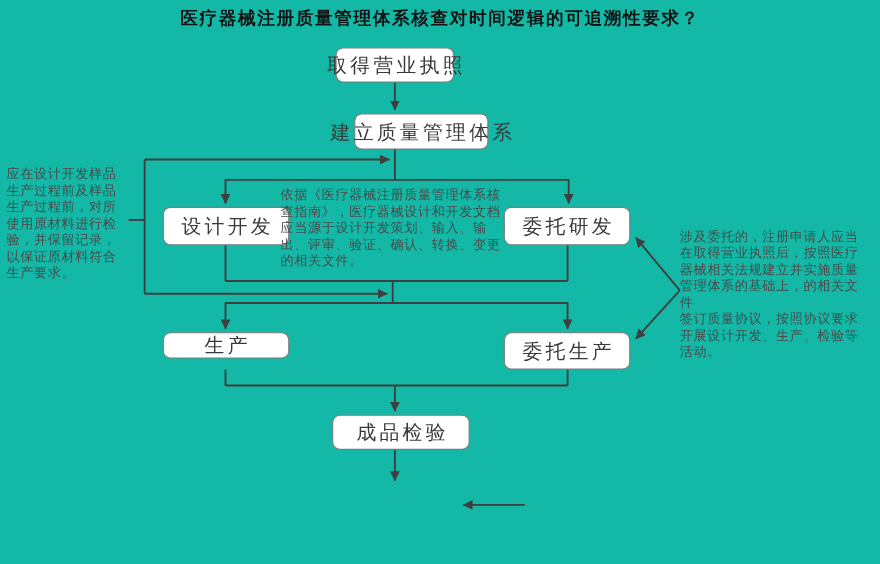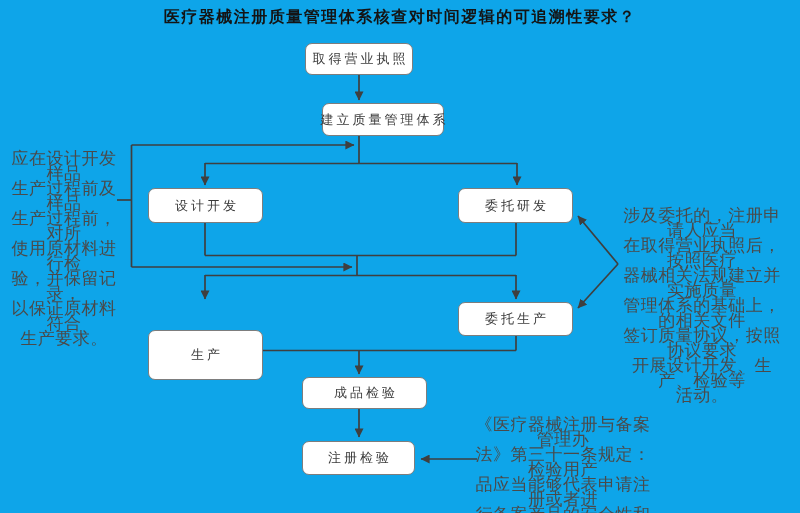--- a/index.html
+++ b/index.html
@@ -1,34 +1,34 @@
 <!DOCTYPE html>
 <html><head>
 <meta charset="utf-8">
 <style>
   html,body { margin:0; padding:0; background:#ffffff; }
   .stage {
-    position:relative; width:800px; height:513px; background:#0ea5e9;
+    position:relative; width:800px; height:513px; background:#14b8a6;
     font-family:"Liberation Serif", serif; overflow:hidden;
   }
   .title {
     position:absolute; left:0; top:7px; width:100%; text-align:center;
     font-size:16px; font-weight:bold; color:#141414; letter-spacing:1.5px;
   }
   svg.connectors { position:absolute; left:0; top:0; }
   .node {
     position:absolute; box-sizing:border-box; background:#ffffff;
     border:1.6px solid #7d7d7d; border-radius:7px;
     display:flex; align-items:center; justify-content:center;
-    font-size:13px; color:#3a3a3a; letter-spacing:3px; padding-left:3px;
+    font-size:18px; color:#3a3a3a; letter-spacing:3px; padding-left:3px;
     white-space:nowrap;
   }
   .note {
-    position:absolute; font-size:17px; line-height:15px; color:#4a4a4a;
-    text-align:center; white-space:pre-line; letter-spacing:0.5px;
+    position:absolute; font-size:12px; line-height:15px; color:#4a4a4a;
+    text-align:left; white-space:pre-line; letter-spacing:0.5px;
   }
 </style>
 </head>
 <body>
 
 <div class="stage">
 
   <div class="title">医疗器械注册质量管理体系核查对时间逻辑的可追溯性要求？</div>
 
   <svg class="connectors" width="800" height="513" viewBox="0 0 800 513">
@@ -70,39 +70,37 @@
       <line x1="618" y1="264" x2="578" y2="308" marker-end="url(#ah)"></line>
 
       <line x1="477" y1="459" x2="421" y2="459" marker-end="url(#ah)"></line>
     </g>
   </svg>
 
   <div class="node" style="left:305px; top:43px;  width:108px; height:32px;">取得营业执照</div>
   <div class="node" style="left:298px; top:103px; width:122px; height:33px;margin-left:24px;">建立质量管理体系</div>
   <div class="node" style="left:458px; top:188px; width:115px; height:35px;">委托研发</div>
   <div class="node" style="left:148px; top:188px; width:115px; height:35px;">设计开发</div>
-  <div class="node" style="left:148px; top:302px; width:115px; height:50px;margin-top:28px;">生产</div>
+  <div class="node" style="left:148px; top:302px; width:115px; height:24px;">生产</div>
   <div class="node" style="left:458px; top:302px; width:115px; height:34px;">委托生产</div>
   <div class="node" style="left:302px; top:377px; width:125px; height:32px;">成品检验</div>
-  <div class="node" style="left:302px; top:441px; width:113px; height:34px;">注册检验</div>
 
   <div class="note" style="left:6px;   top:151px; width:116px;">应在设计开发样品
 生产过程前及样品
 生产过程前，对所
 使用原材料进行检
 验，并保留记录，
 以保证原材料符合
 生产要求。</div>
+  <div class="note" style="left:255px; top:170px; width:206px;">依据《医疗器械注册质量管理体系核
+查指南》，医疗器械设计和开发文档
+应当源于设计开发策划、输入、输
+出、评审、验证、确认、转换、变更
+的相关文件。</div>
   <div class="note" style="left:618px; top:208px; width:168px;">涉及委托的，注册申请人应当
 在取得营业执照后，按照医疗
 器械相关法规建立并实施质量
 管理体系的基础上，的相关文件
 签订质量协议，按照协议要求
 开展设计开发、生产、检验等
 活动。</div>
-  <div class="note" style="left:472px; top:417px; width:182px;">《医疗器械注册与备案管理办
-法》第三十一条规定：检验用产
-品应当能够代表申请注册或者进
-行备案产品的安全性和有效性，
-其生产应当符合医疗器械生产质
-量管理规范的相关要求。</div>
 
 </div>
 
 </body></html>

